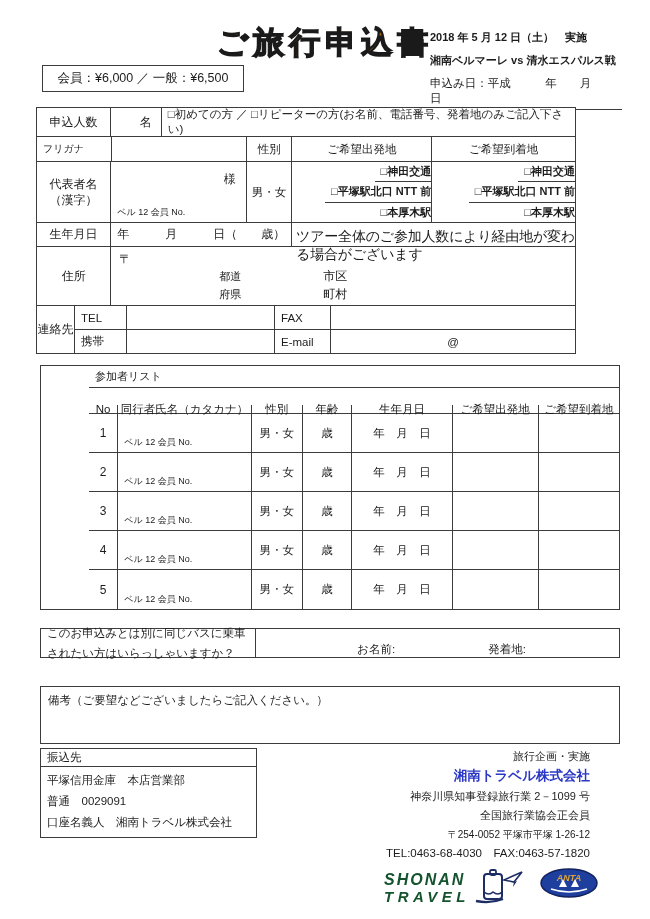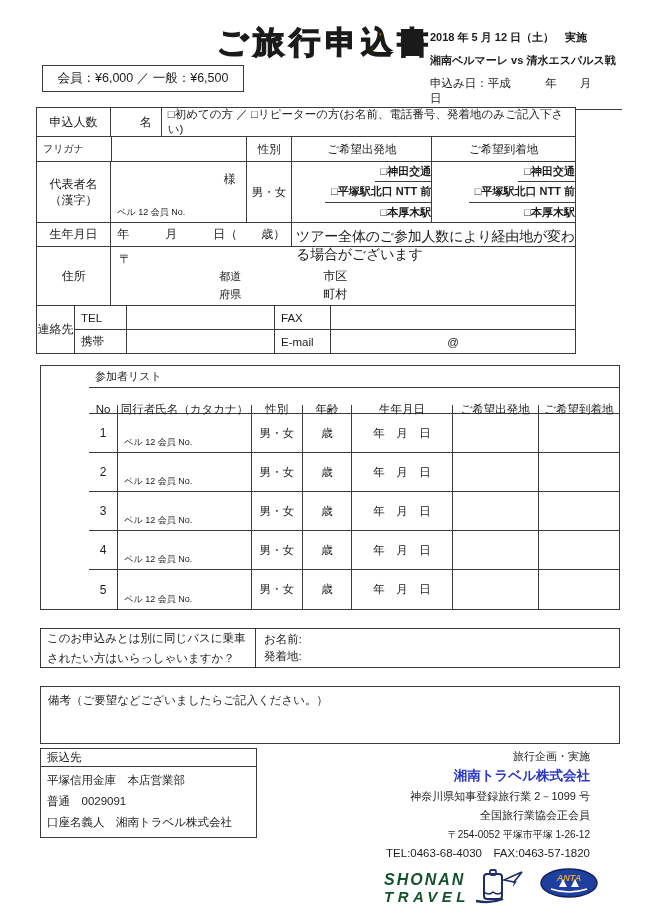--- a/index.html
+++ b/index.html
@@ -64,25 +64,25 @@
   
   .participants{ top:365px; left:40px; width:580px;padding-left:48px; }
   .pt-title{ height:21px; display:flex; align-items:center; padding-left:6px; font-size:11px; border-bottom:1px solid #3c3c3c; }
   .pt-head{ height:26px; }
   .pt-head .tc{ font-size:11.5px;margin-top:17px; }
   .p-row{ height:39px; }
   .pw32{width:32px;} .pw146{width:146px;} .pw56{width:56px;} .pw54{width:54px;}
   .pw110{width:110px;} .pw94{width:94px;} .pw88{width:88px;}
   .p-name{ position:relative; }
   
-  .bus-box{ top:628px; left:40px; width:580px; height:40px; display:flex; }
+  .bus-box{ top:628px; left:40px; width:580px; height:30px; display:flex; }
   .bus-q{ width:215px; border-right:1px solid #3c3c3c; box-sizing:border-box;
           display:flex; flex-direction:column; justify-content:center;
           padding-left:6px; font-size:11.5px; line-height:20px; }
-  .bus-a{ flex:1; display:flex; flex-direction:column; justify-content:space-evenly; padding-left:8px; font-size:11.5px; }
+  .bus-a{ flex:1; display:flex; flex-direction:row; justify-content:space-evenly; padding-left:8px; font-size:11.5px;align-items:flex-end; }
   
   .remarks-box{ top:686px; left:40px; width:580px; height:58px; box-sizing:border-box; font-size:11.5px; }
   .remarks-box .lbl{ padding:6px 0 0 7px; }
   
   .bank-box{ top:748px; left:40px; width:217px; }
   .bank-title{ height:17px; border-bottom:1px solid #3c3c3c; display:flex; align-items:center; padding-left:6px; font-size:11.5px; }
   .bank-body{ padding:3px 6px 4px 6px; font-size:11.5px; line-height:21px; }
   
   .company{ top:746px; right:60px; width:280px; text-align:right; }
   .company .c-role{ font-size:11px; height:20px; line-height:20px; }

